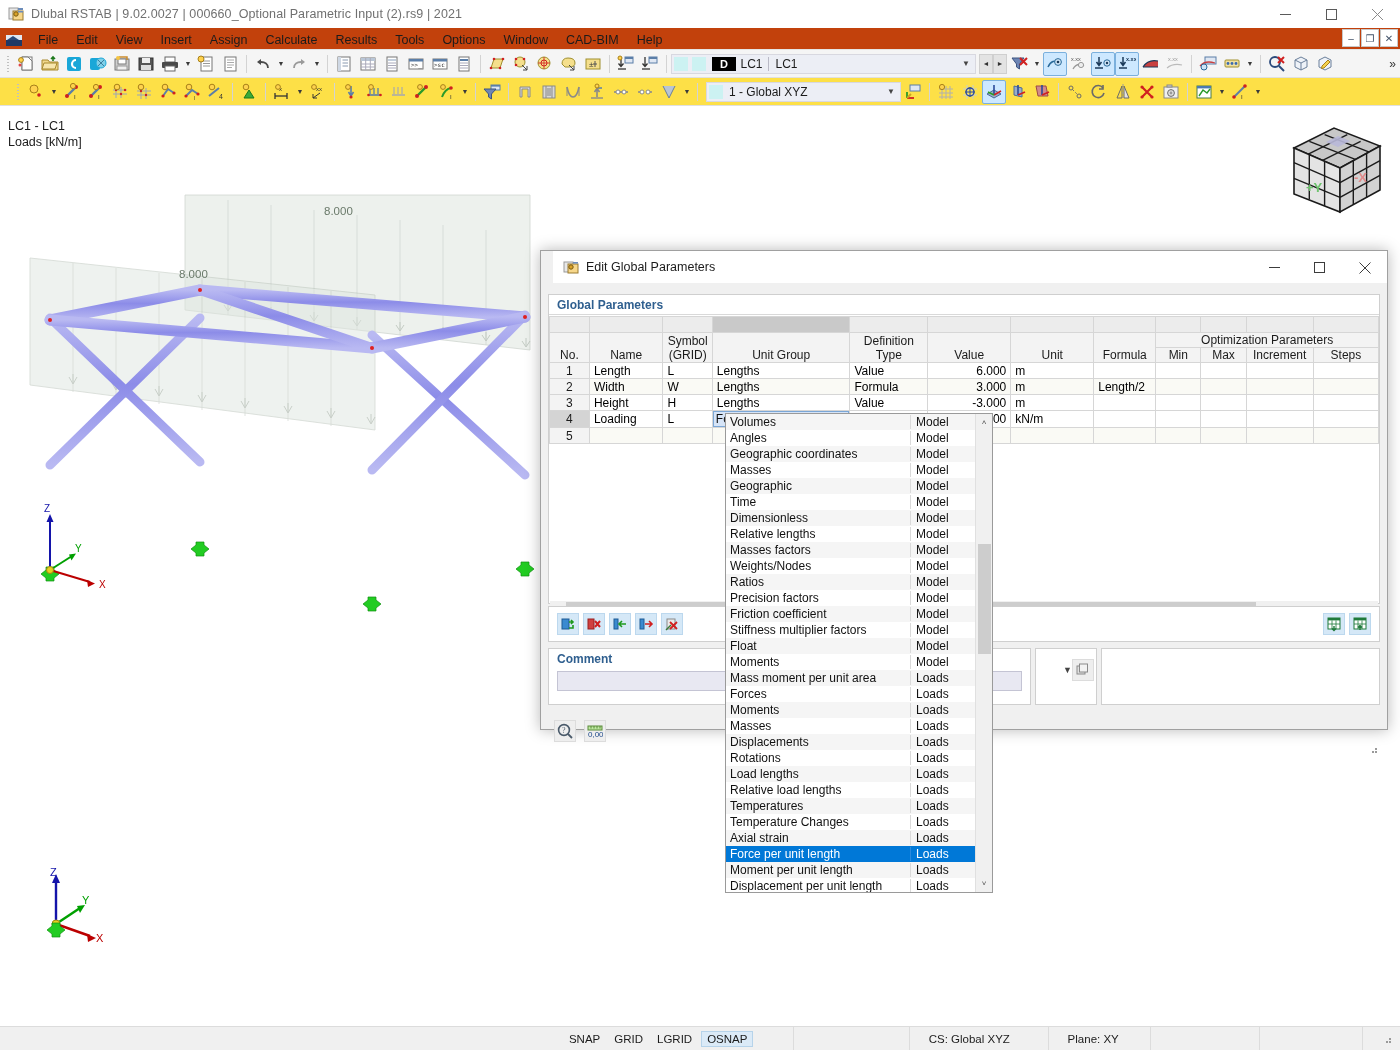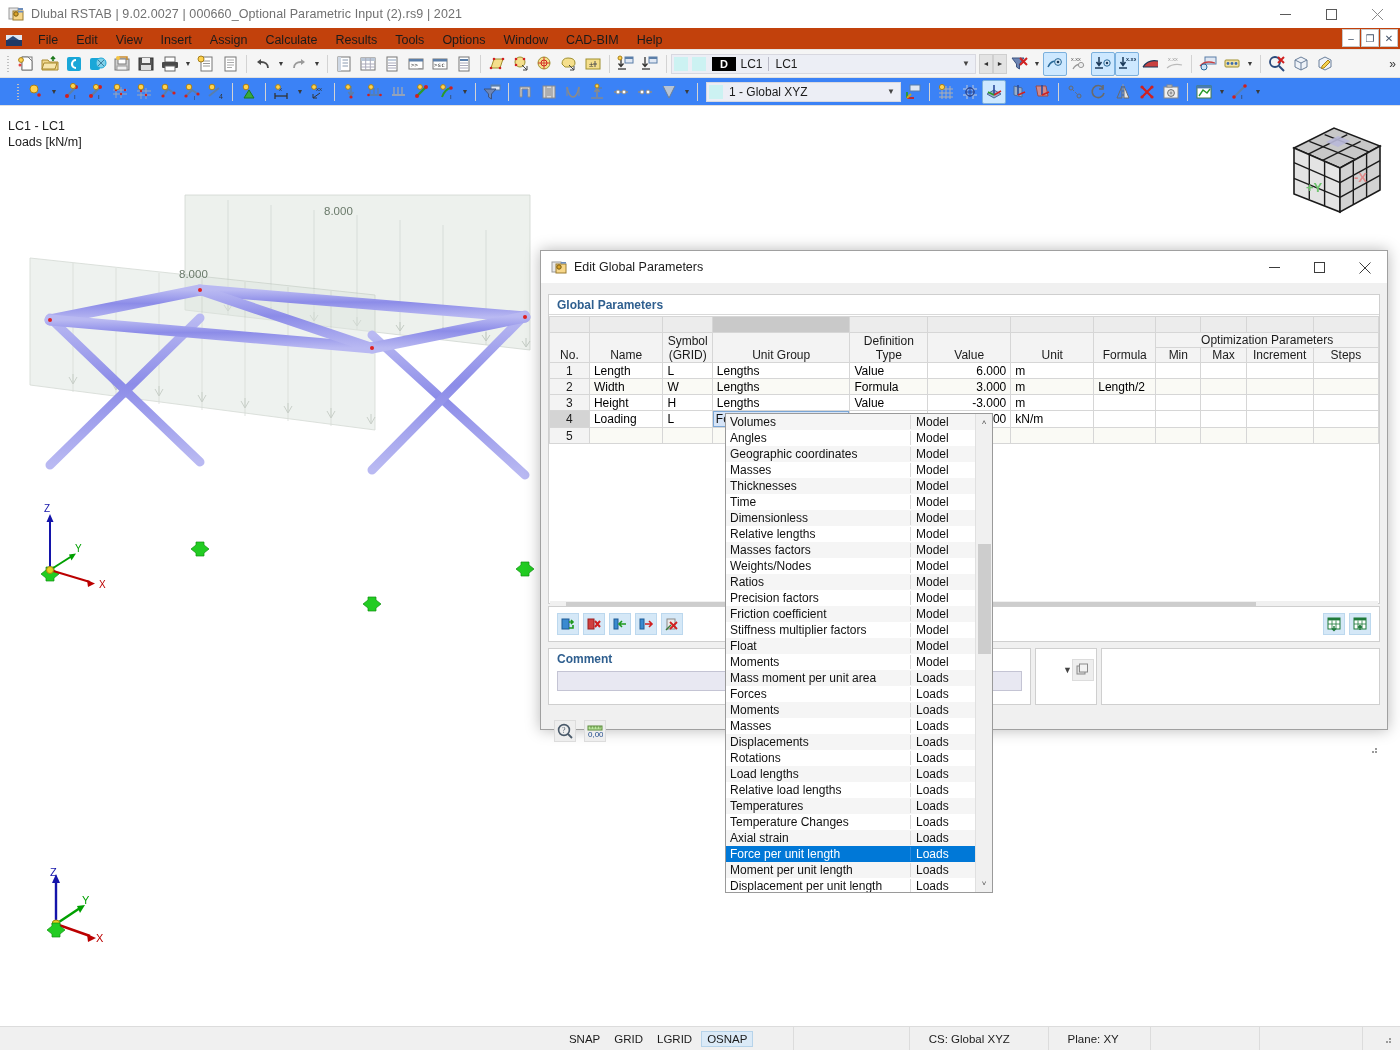--- a/index.html
+++ b/index.html
@@ -38,21 +38,21 @@
   .mdi-btn {
     width:18px; height:18px; border:1px solid #c8c8c8; background:#fff;
     display:flex; align-items:center; justify-content:center; font-size:10px; color:#44546a;
   }
 
   
   .toolbar {
     height:28px; background:#f5f5f5; display:flex; align-items:center;
     border-bottom:1px solid #e0e0e0; padding-left:2px; overflow:hidden;
   }
-  .toolbar.row2 { background:#3b82f6;padding-left:12px; }
+  .toolbar.row2 { background:#fde047;padding-left:12px; }
   .tb-grip { width:6px; height:20px; margin:0 3px; position:relative; flex:0 0 auto; }
   .tb-grip:before {
     content:""; position:absolute; left:2px; top:2px; width:2px; height:16px;
     background-image:linear-gradient(to bottom,#c0c0c0 1px, transparent 1px);
     background-size:2px 3px;
   }
   .tb-sep { width:1px; height:18px; background:#d3d3d3; margin:0 4px; flex:0 0 auto; }
   .tbi {
     width:24px; height:24px; display:flex; align-items:center; justify-content:center;
     flex:0 0 auto; border:1px solid transparent; border-radius:2px; position:relative;
@@ -89,21 +89,21 @@
   .axes-global { position:absolute; left:38px; bottom:80px; width:80px; height:80px; }
 
   
   .dialog {
     position:absolute; left:540px; top:250px; width:848px; height:480px;
     background:#f0f0f0; border:1px solid #a0a0a0;
     box-shadow:0 0 14px rgba(0,0,0,0.28);
   }
   .dlg-title {
     height:33px; background:#ffffff; display:flex; align-items:center;
-    position:relative; border-bottom:1px solid #f0f0f0;
+    position:relative; border-bottom:1px solid #f0f0f0;margin-left:12px;
   }
   .dlg-title .dicon { width:16px; height:16px; margin:0 7px 0 10px; position:relative; flex:0 0 auto; }
   .dlg-title .dtext { font-size:12.5px; color:#1b1b1b; }
   .dlg-wbtns { position:absolute; right:0; top:0; display:flex; height:33px; }
   .dlg-wbtn { width:45px; height:33px; display:flex; align-items:center; justify-content:center; color:#3c3c3c; }
 
   .dlg-body { position:absolute; left:0; top:33px; right:0; bottom:0; }
 
   .panel {
     position:absolute; background:#ffffff; border:1px solid #cfcfcf;
@@ -1409,21 +1409,21 @@
       </div>
       <div class="dd-item">
         <span class="lbl">Geographic coordinates</span>
         <span class="grp">Model</span>
       </div>
       <div class="dd-item">
         <span class="lbl">Masses</span>
         <span class="grp">Model</span>
       </div>
       <div class="dd-item">
-        <span class="lbl">Thicknesses</span>
+        <span class="lbl">Geographic</span>
         <span class="grp">Model</span>
       </div>
       <div class="dd-item">
         <span class="lbl">Time</span>
         <span class="grp">Model</span>
       </div>
       <div class="dd-item">
         <span class="lbl">Dimensionless</span>
         <span class="grp">Model</span>
       </div>

